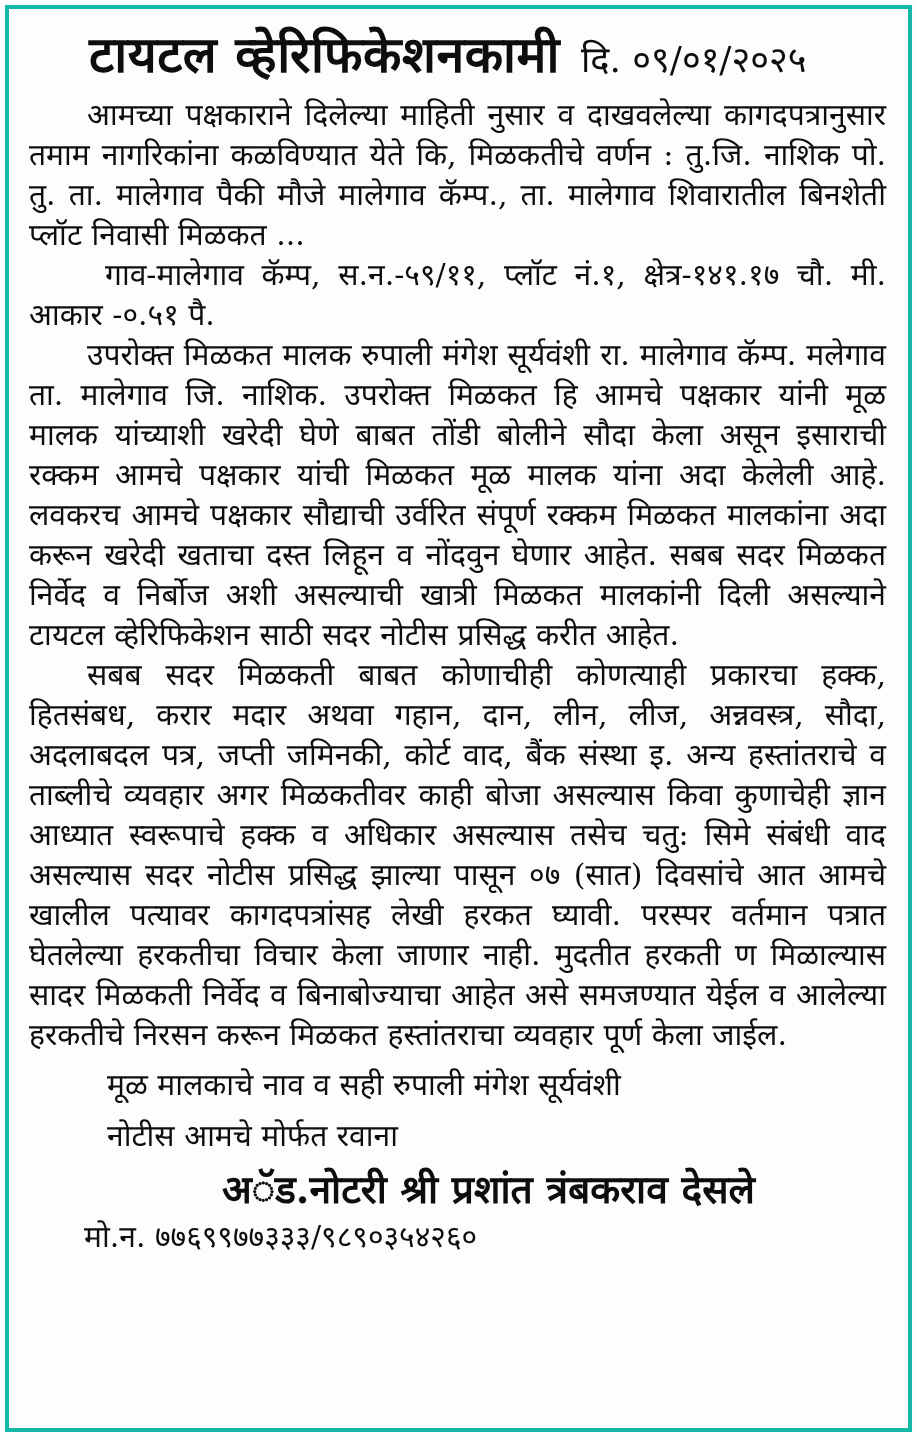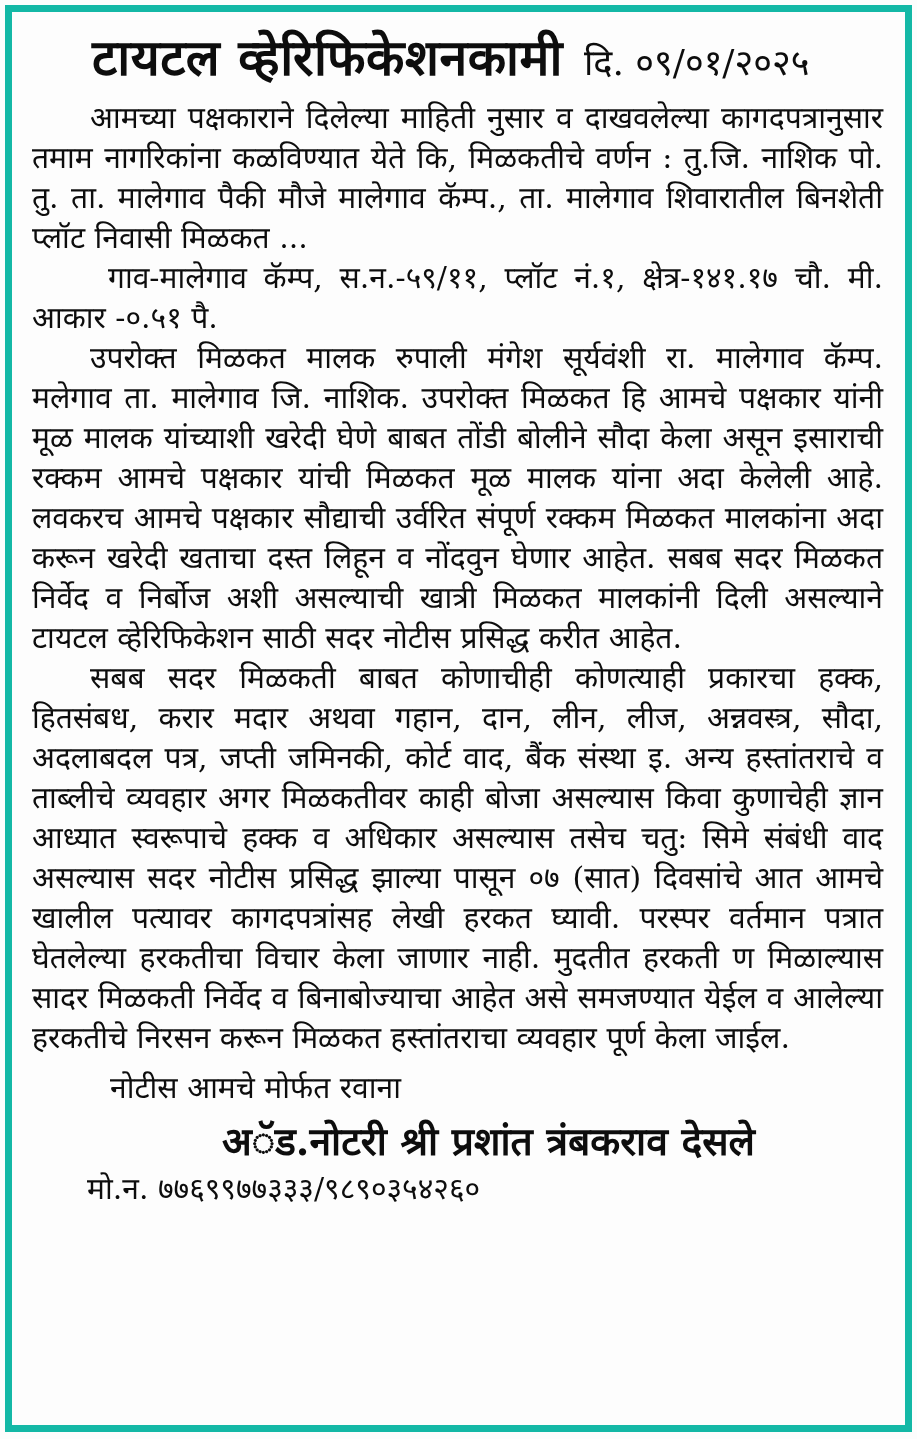--- a/index.html
+++ b/index.html
@@ -13,21 +13,21 @@
     height: 1439px;
     background: #fdfdfd;
     font-family: "DejaVu Serif", "Liberation Serif", serif;
     color: #0d0d0d;
     overflow: hidden;
     box-sizing: border-box;
   }
   .frame {
     position: absolute;
     top: 5px; left: 5px; right: 5px; bottom: 7px;
-    border: 7px solid #14b8a6;
+    border: 4px solid #14b8a6;
     padding: 10px 22px 6px 20px;
     box-sizing: border-box;
     overflow: hidden;
   }
   .title-row {
     padding-left: 60px;
     margin-bottom: 8px;
     white-space: nowrap;
   }
   .title {
@@ -89,20 +89,21 @@
     <p class="body indent">आमच्या पक्षकाराने दिलेल्या माहिती नुसार व दाखवलेल्या कागदपत्रानुसार तमाम नागरिकांना कळविण्यात येते कि, मिळकतीचे वर्णन : तु.जि. नाशिक पो. तु. ता. मालेगाव पैकी मौजे मालेगाव कॅम्प., ता. मालेगाव शिवारातील बिनशेती प्लॉट निवासी मिळकत ...</p>
 
     <p class="body indent-lg">गाव-मालेगाव कॅम्प,  स.न.-५९/११, प्लॉट नं.१, क्षेत्र-१४१.१७ चौ. मी. आकार -०.५१ पै.</p>
 
 
     <p class="body indent">उपरोक्त मिळकत मालक रुपाली मंगेश सूर्यवंशी रा. मालेगाव कॅम्प. मलेगाव ता. मालेगाव जि. नाशिक. उपरोक्त मिळकत हि आमचे पक्षकार यांनी मूळ मालक यांच्याशी खरेदी घेणे बाबत तोंडी बोलीने सौदा केला असून इसाराची रक्कम आमचे पक्षकार यांची मिळकत मूळ मालक यांना अदा केलेली आहे. लवकरच आमचे पक्षकार सौद्याची उर्वरित संपूर्ण रक्कम मिळकत मालकांना अदा करून खरेदी खताचा दस्त लिहून व नोंदवुन घेणार आहेत. सबब सदर मिळकत निर्वेद व निर्बोज अशी असल्याची खात्री मिळकत मालकांनी दिली असल्याने टायटल व्हेरिफिकेशन साठी सदर नोटीस प्रसिद्ध करीत आहेत.</p>
 
     <p class="body indent">सबब सदर मिळकती बाबत कोणाचीही कोणत्याही प्रकारचा हक्क, हितसंबध, करार मदार अथवा गहान, दान, लीन, लीज, अन्नवस्त्र, सौदा, अदलाबदल पत्र, जप्ती जमिनकी, कोर्ट वाद, बैंक संस्था इ. अन्य हस्तांतराचे व ताब्लीचे व्यवहार अगर मिळकतीवर काही बोजा असल्यास किवा कुणाचेही ज्ञान आध्यात स्वरूपाचे हक्क व अधिकार असल्यास तसेच चतु: सिमे संबंधी वाद असल्यास सदर नोटीस प्रसिद्ध झाल्या पासून ०७ (सात) दिवसांचे आत आमचे खालील पत्यावर कागदपत्रांसह लेखी हरकत घ्यावी. परस्पर वर्तमान पत्रात घेतलेल्या हरकतीचा विचार केला जाणार नाही. मुदतीत हरकती ण मिळाल्यास सादर मिळकती निर्वेद व बिनाबोज्याचा आहेत असे समजण्यात येईल व आलेल्या हरकतीचे निरसन करून मिळकत हस्तांतराचा व्यवहार पूर्ण केला जाईल.</p>
 
     <div class="sig-block">
+      <p class="sig-line">मूळ मालकाचे नाव व सही रुपाली मंगेश सूर्यवंशी</p>
       <p class="sig-line">नोटीस आमचे मोर्फत रवाना</p>
     </div>
 
     <p class="advocate">अॅड.नोटरी श्री प्रशांत त्रंबकराव देसले</p>
 
 
     <p class="addr-line">मो.न. ७७६९९७७३३३/९८९०३५४२६०</p>
 
   </div>
 </div>

